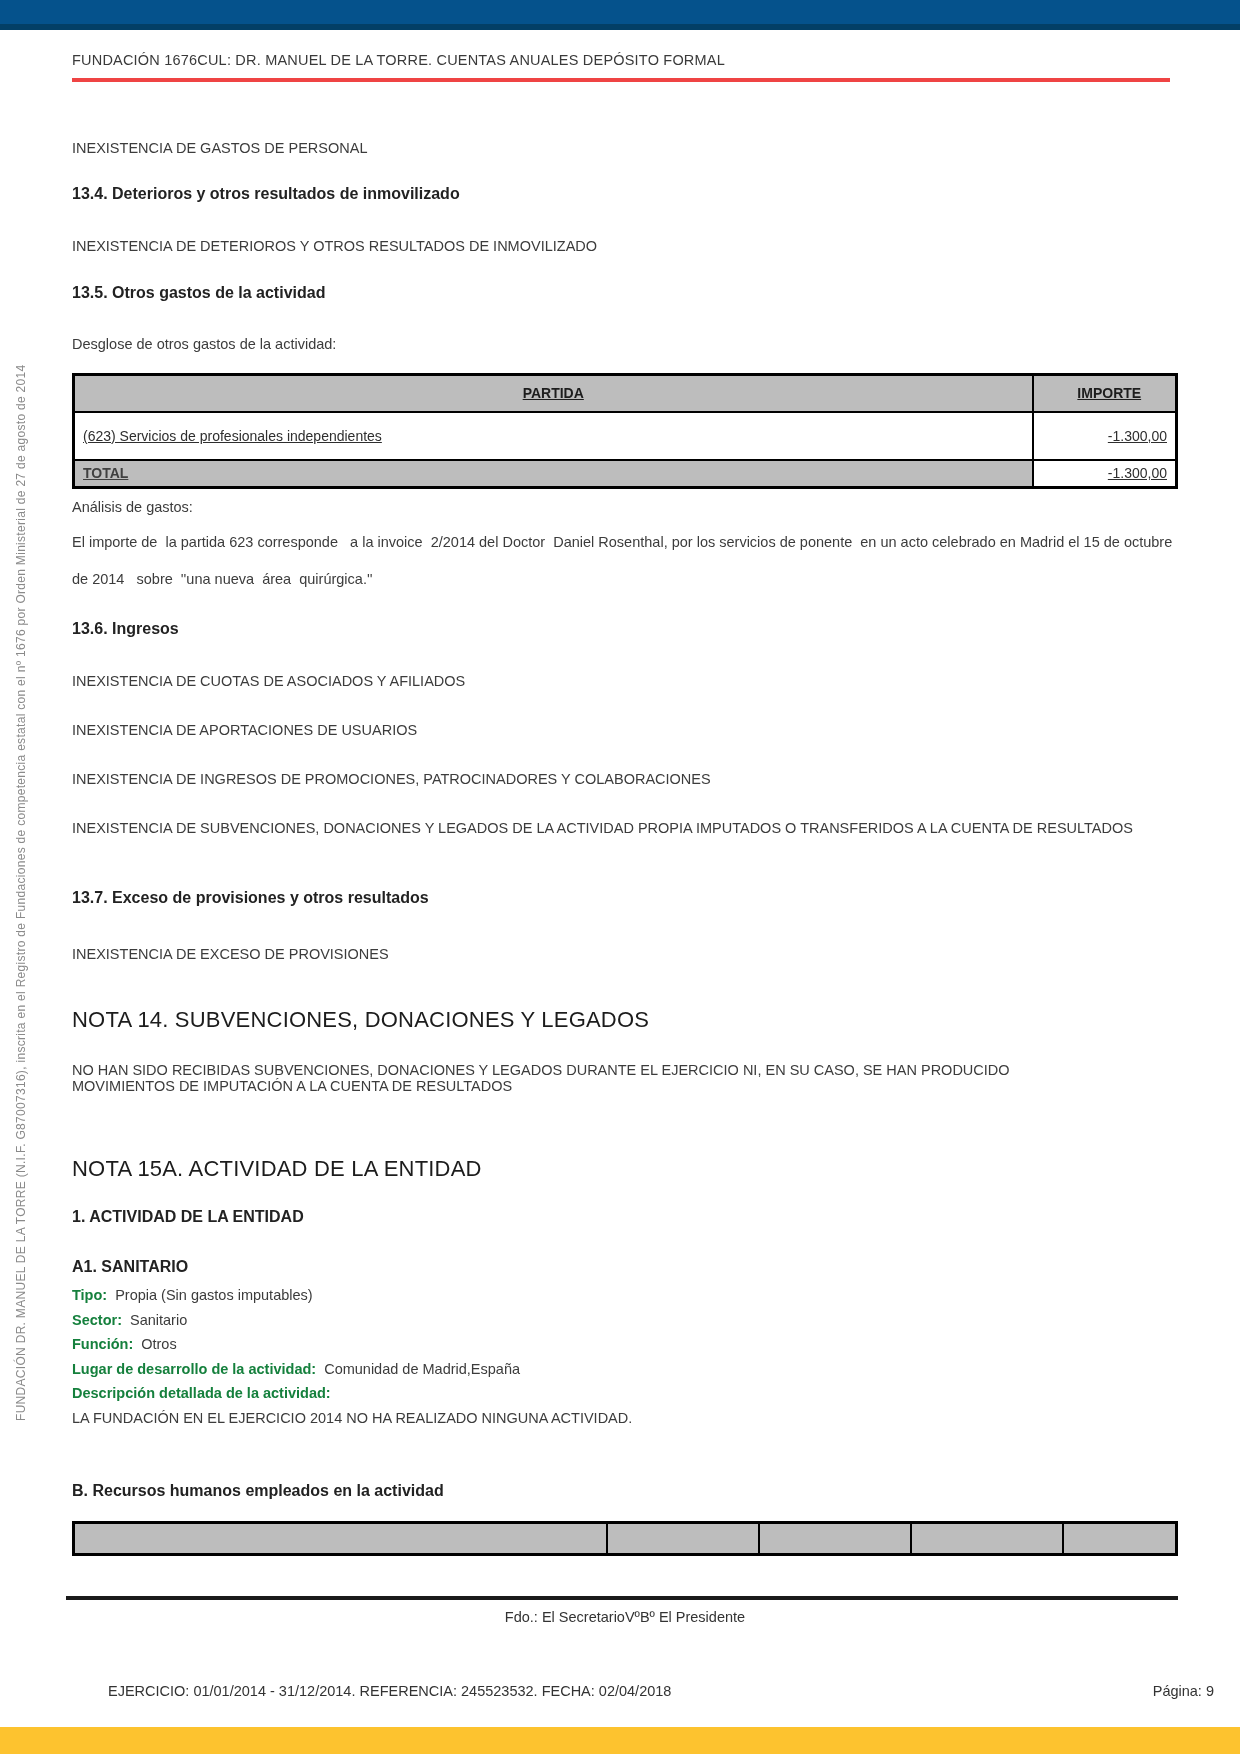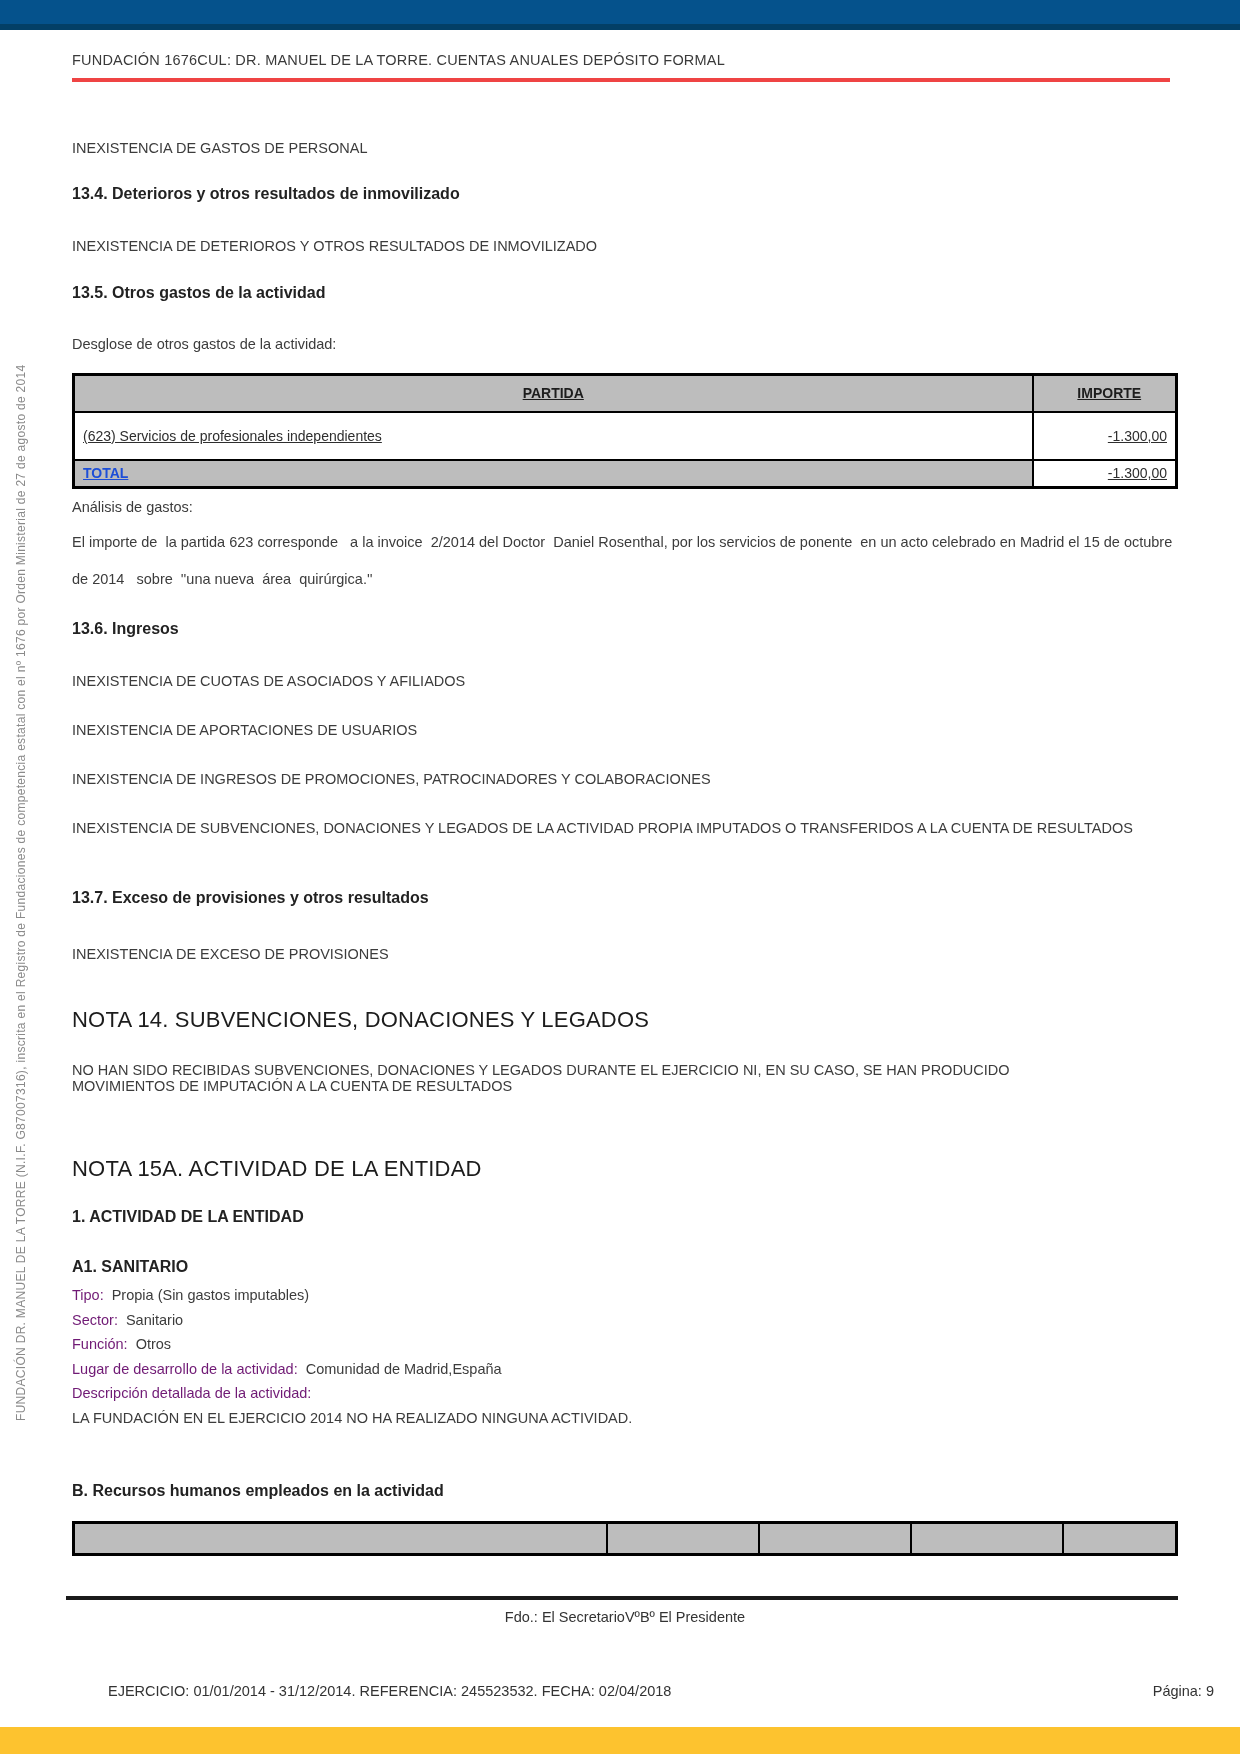--- a/index.html
+++ b/index.html
@@ -58,31 +58,31 @@
   .h-a1{top:1258px}
   .b-fields{top:1283px;line-height:24.6px;}
   .b-desc{top:1408px}
   .h-b{top:1482px}
   .t-rrhh{top:1521px}
   .footer-rule{top:1596px;left:66px;width:1112px;height:4px;background:#1a1a1a;}
   .b-sign{top:1609px;display:flex;justify-content:center;font-size:14.5px;color:#333333;}
   .b-exercise{top:1683px;display:flex;justify-content:space-between;font-size:14.5px;color:#333333;margin-left:36px;}
 
   
-  .field-line .lbl{font-weight:normal;color:#701a75;margin-right:8px;}
+  .field-line .lbl{font-weight:bold;color:#15803d;margin-right:8px;}
 
   
   table.gastos{border-collapse:collapse;width:1106px;table-layout:fixed;font-size:14px;}
   table.gastos th,table.gastos td{border:2.5px solid #000;box-sizing:border-box;padding:0 8px;text-decoration:underline;}
   table.gastos{border:3px solid #000;}
   table.gastos th{background:#bdbdbd;font-weight:bold;color:#1d1d1d;height:37px;text-align:center;}
   table.gastos td{height:48px;color:#2e2e2e;}
   table.gastos .col-importe{width:144px;padding-left:18px;}
   table.gastos td.num{text-align:right;}
-  table.gastos tr.total td.label-cell{background:#bdbdbd;font-weight:bold;color:#1d4ed8;height:24px;}
+  table.gastos tr.total td.label-cell{background:#bdbdbd;font-weight:bold;color:#404040;height:24px;}
   table.gastos tr.total td.num{height:28px;}
 
   
   table.rrhh{border-collapse:collapse;width:1106px;table-layout:fixed;border:3px solid #000;}
   table.rrhh td{border:2.5px solid #000;background:#bdbdbd;height:27px;}
   table.rrhh .c0{width:48%}
   table.rrhh .c1,table.rrhh .c2,table.rrhh .c3{width:13.4%}
 </style>
 </head>
 <body>

